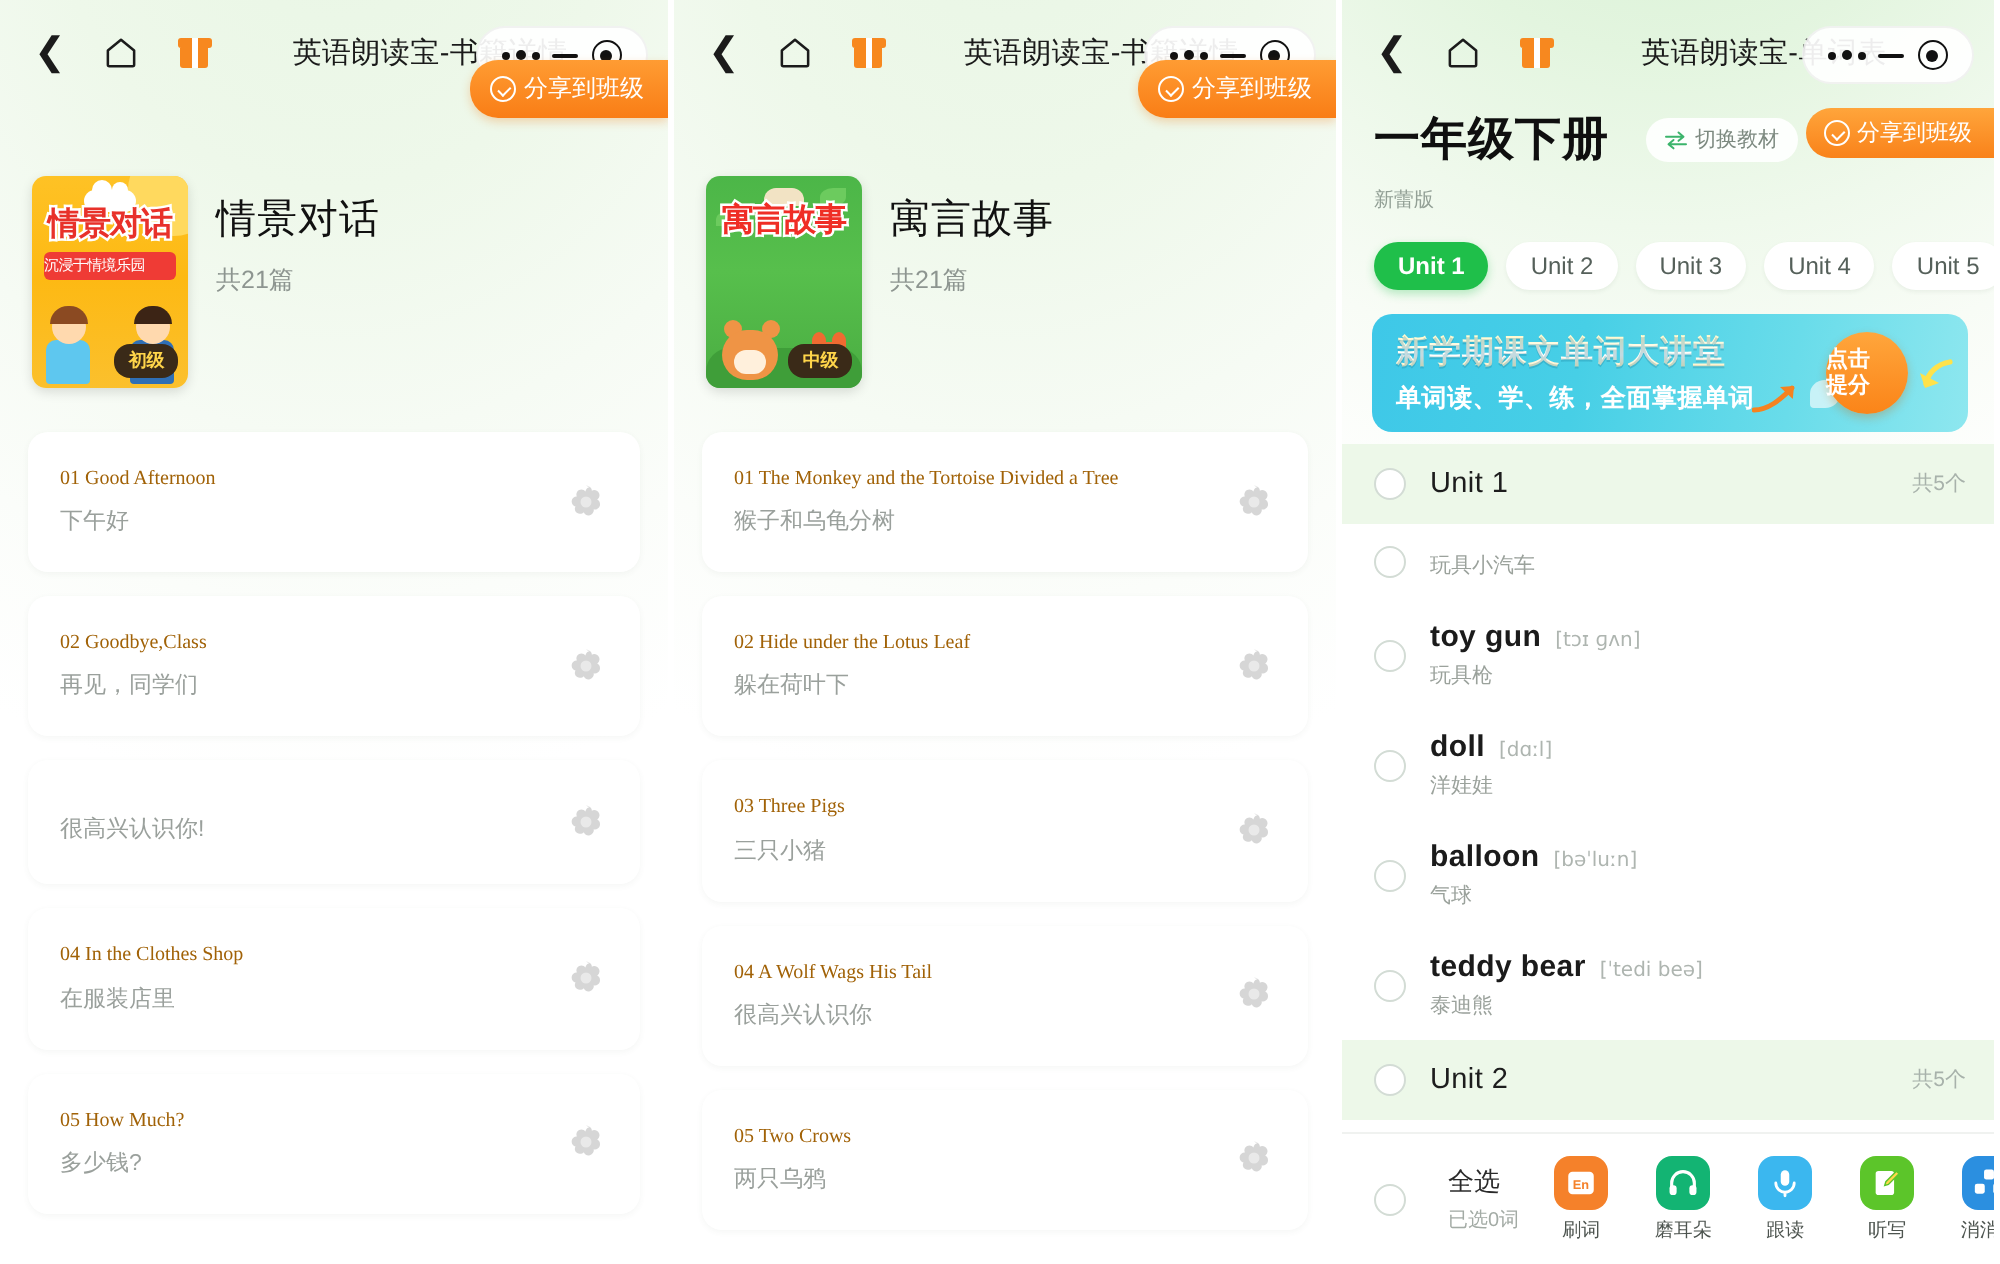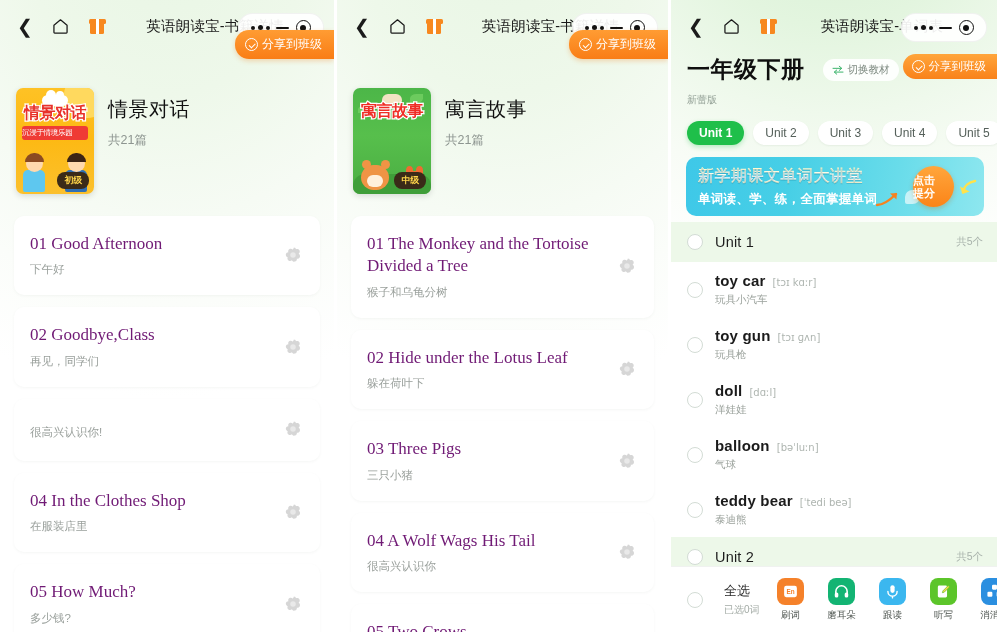--- a/index.html
+++ b/index.html
@@ -137,21 +137,21 @@
 
   
   .lesson-list { margin-top: 22px; padding: 0 14px; }
   .lesson {
     background: #fff; border-radius: 10px; margin-bottom: 12px;
     padding: 17px 16px 18px; min-height: 62px;
     display: flex; align-items: center; gap: 10px;
     box-shadow: 0 1px 3px rgba(80,95,80,.055);
   }
   .lesson-txt { flex: 1; min-width: 0; }
-  .lesson-en { font-family: "Liberation Serif", "DejaVu Serif", serif; font-size: 17px; color: #701a75; line-height: 1.32; }
+  .lesson-en { font-family: "Liberation Serif", "DejaVu Serif", serif; font-size: 10px; color: #a16207; line-height: 1.32; }
   .lesson-cn { font-size: 11.5px; color: #9aa09c; margin-top: 7px; }
   .flower { width: 22px; height: 22px; flex: 0 0 auto; opacity: .85; }
 
   
   .c-head { padding: 2px 14px 0 16px; position: relative; }
   .grade-row { display: flex; align-items: center; gap: 18px; }
   .grade-title { font-size: 23px; font-weight: 700; color: #0f0f0f; letter-spacing: .5px; }
   .switch-btn {
     display: flex; align-items: center; gap: 4px;
     background: rgba(255,255,255,.9); border-radius: 11px;
@@ -550,24 +550,20 @@
       <div class="c-list">
         <div class="unit-head">
           <span class="radio"></span>
           <span class="u-name">Unit 1</span>
           <span class="u-cnt">共5个</span>
         </div>
 
         <div class="word-row">
           <span class="radio"></span>
           <div class="word-main">
-            <div class="w-line">
-              <span class="w-en">toy car</span>
-              <span class="w-ph">[tɔɪ kɑːr]</span>
-            </div>
             <div class="w-cn">玩具小汽车</div>
           </div>
         </div>
         <div class="word-row">
           <span class="radio"></span>
           <div class="word-main">
             <div class="w-line">
               <span class="w-en">toy gun</span>
               <span class="w-ph">[tɔɪ ɡʌn]</span>
             </div>

